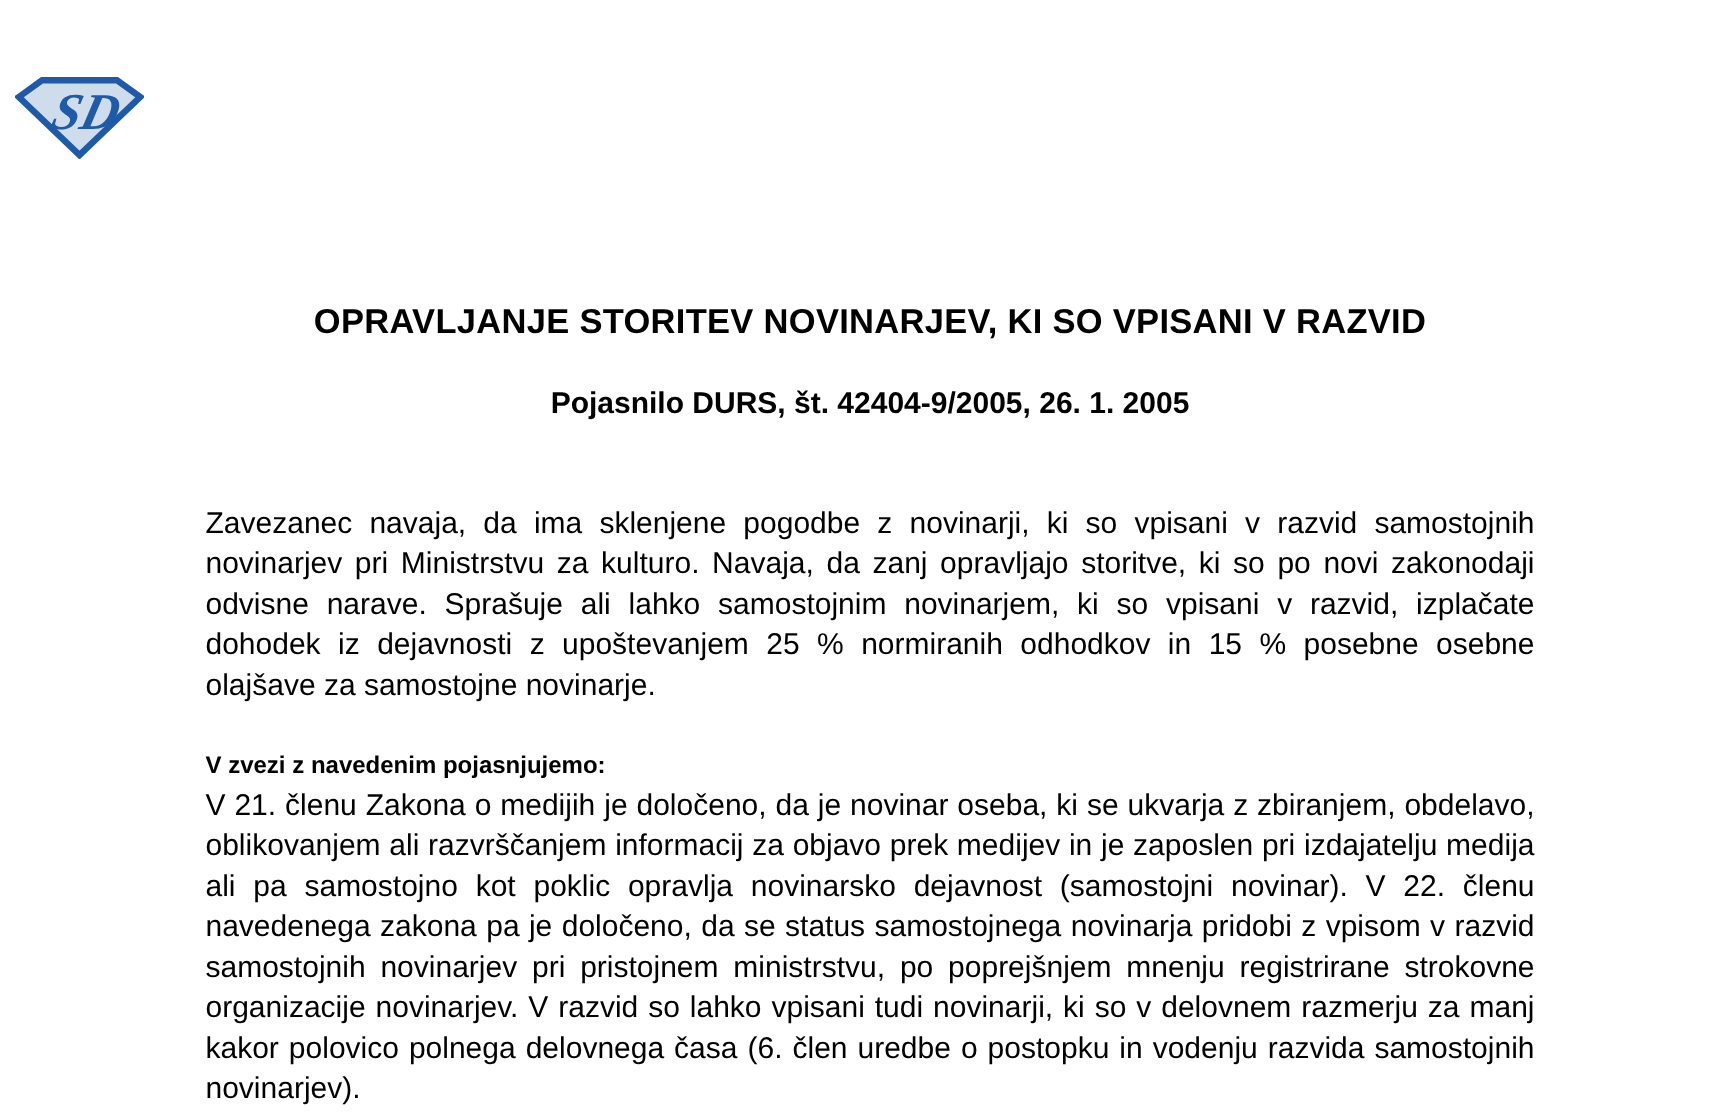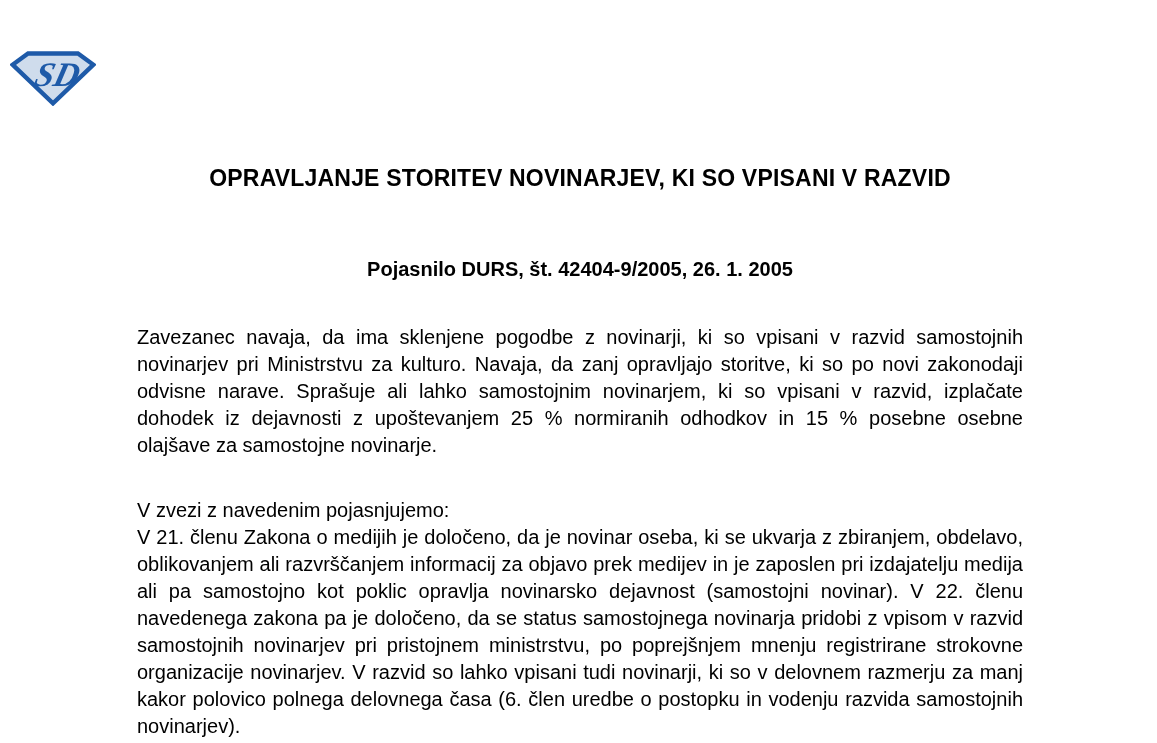--- a/index.html
+++ b/index.html
@@ -45,44 +45,45 @@
     font-weight: bold;
     font-size: 20px;
     line-height: 26px;
   }
   .para {
     font-size: 20px;
     line-height: 27px;
     text-align: justify;
   }
   .question-block {
-    top: 324px;
+    top: 336px;
   }
   .answer-block {
     top: 497px;
   }
   .intro-line {
-    font-size: 20px;
+    font-size: 16px;
     line-height: 27px;
     text-align: left;
+    font-weight: bold;
   }
 </style>
 </head>
 <body>
 
 <div class="page">
 
   <div class="logo">
     <svg width="86" height="56" viewBox="0 0 100 65" xmlns="http://www.w3.org/2000/svg">
       <polygon points="3,17 21,4 79,4 97,17 50,62" fill="#cfdcec" stroke="#1e5aa8" stroke-width="5" stroke-linejoin="miter"></polygon>
       <text x="0" y="0" transform="translate(52,42) skewX(-14)" text-anchor="middle" font-family="Liberation Serif, serif" font-size="40" font-weight="bold" font-style="italic" fill="#1e5aa8">SD</text>
     </svg>
   </div>
 
-  <div class="content title-block" style="position:absolute;">
+  <div class="content title-block" style="position:absolute;margin-top:36px;">
     <div>OPRAVLJANJE STORITEV NOVINARJEV, KI SO VPISANI V RAZVID</div>
   </div>
 
   <div class="content reference-block" style="position:absolute;text-align:center;">Pojasnilo DURS, št. 42404-9/2005, 26. 1. 2005</div>
 
   <div class="content question-block para" style="position:absolute;">Zavezanec navaja, da ima sklenjene pogodbe z novinarji, ki so vpisani v razvid samostojnih novinarjev pri Ministrstvu za kulturo. Navaja, da zanj opravljajo storitve, ki so po novi zakonodaji odvisne narave. Sprašuje ali lahko samostojnim novinarjem, ki so vpisani v razvid, izplačate dohodek iz dejavnosti z upoštevanjem 25 % normiranih odhodkov in 15 % posebne osebne olajšave za samostojne novinarje.</div>
 
   <div class="content answer-block" style="position:absolute;">
     <div class="intro-line">V zvezi z navedenim pojasnjujemo:</div>
     <div class="para">V 21. členu Zakona o medijih je določeno, da je novinar oseba, ki se ukvarja z zbiranjem, obdelavo, oblikovanjem ali razvrščanjem informacij za objavo prek medijev in je zaposlen pri izdajatelju medija ali pa samostojno kot poklic opravlja novinarsko dejavnost (samostojni novinar). V 22. členu navedenega zakona pa je določeno, da se status samostojnega novinarja pridobi z vpisom v razvid samostojnih novinarjev pri pristojnem ministrstvu, po poprejšnjem mnenju registrirane strokovne organizacije novinarjev. V razvid so lahko vpisani tudi novinarji, ki so v delovnem razmerju za manj kakor polovico polnega delovnega časa (6. člen uredbe o postopku in vodenju razvida samostojnih novinarjev).</div>

